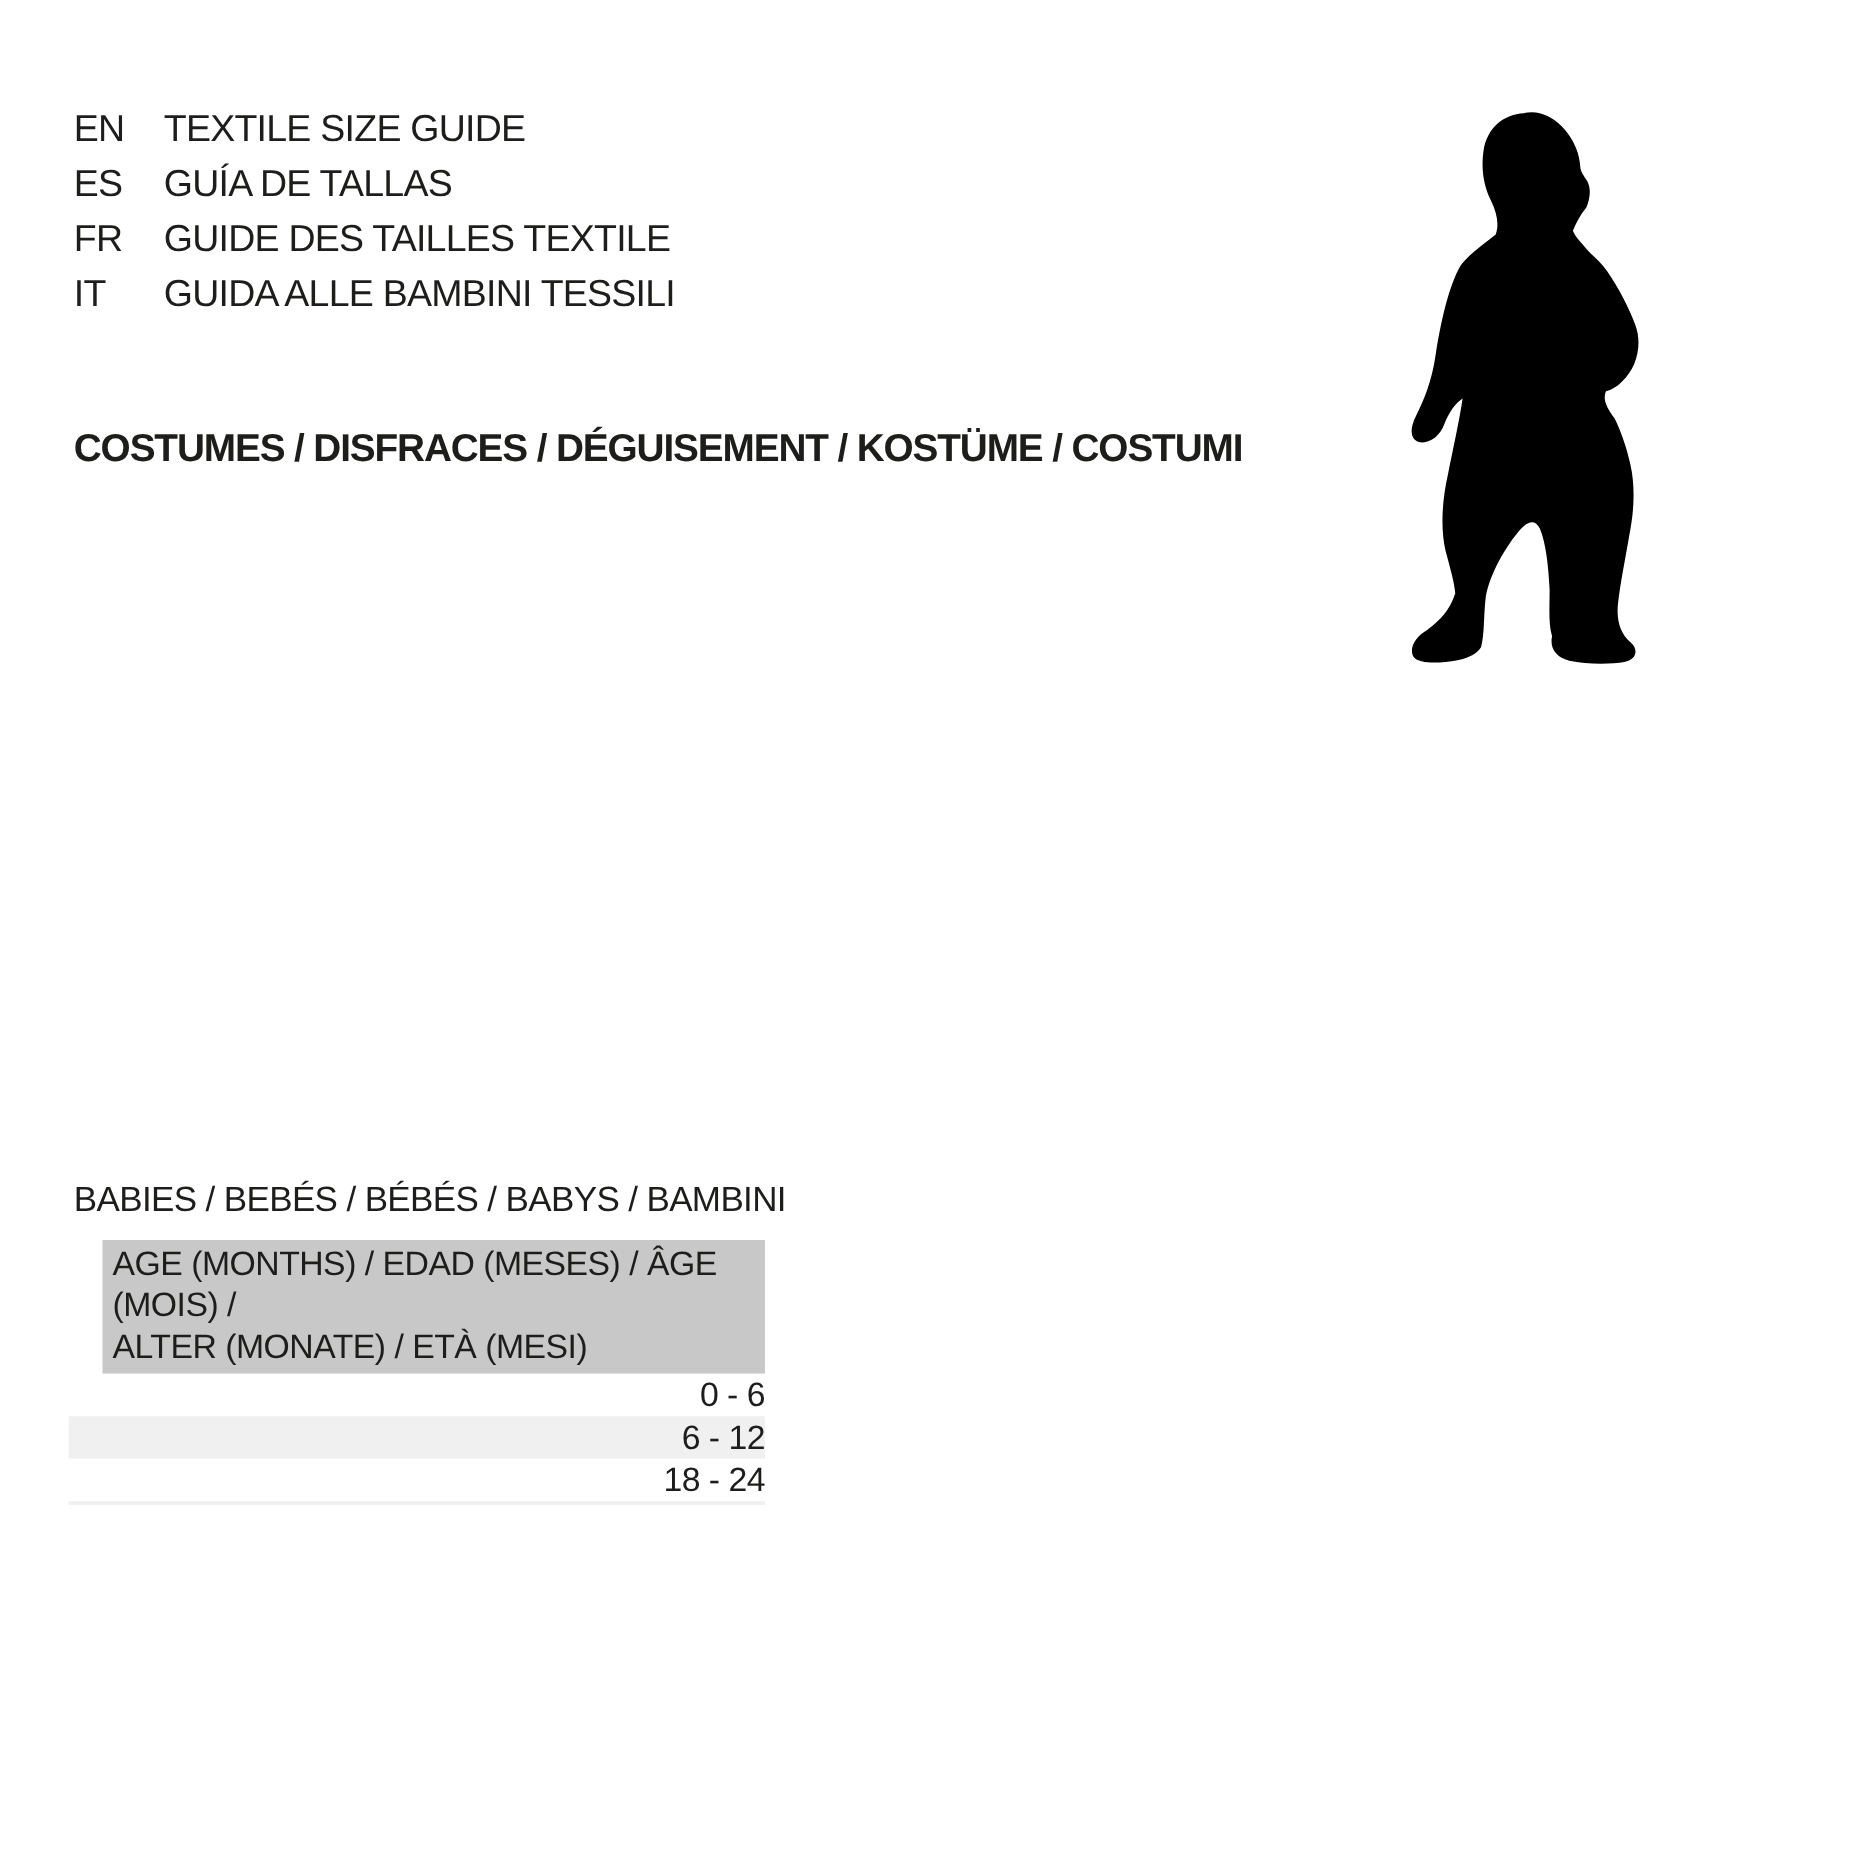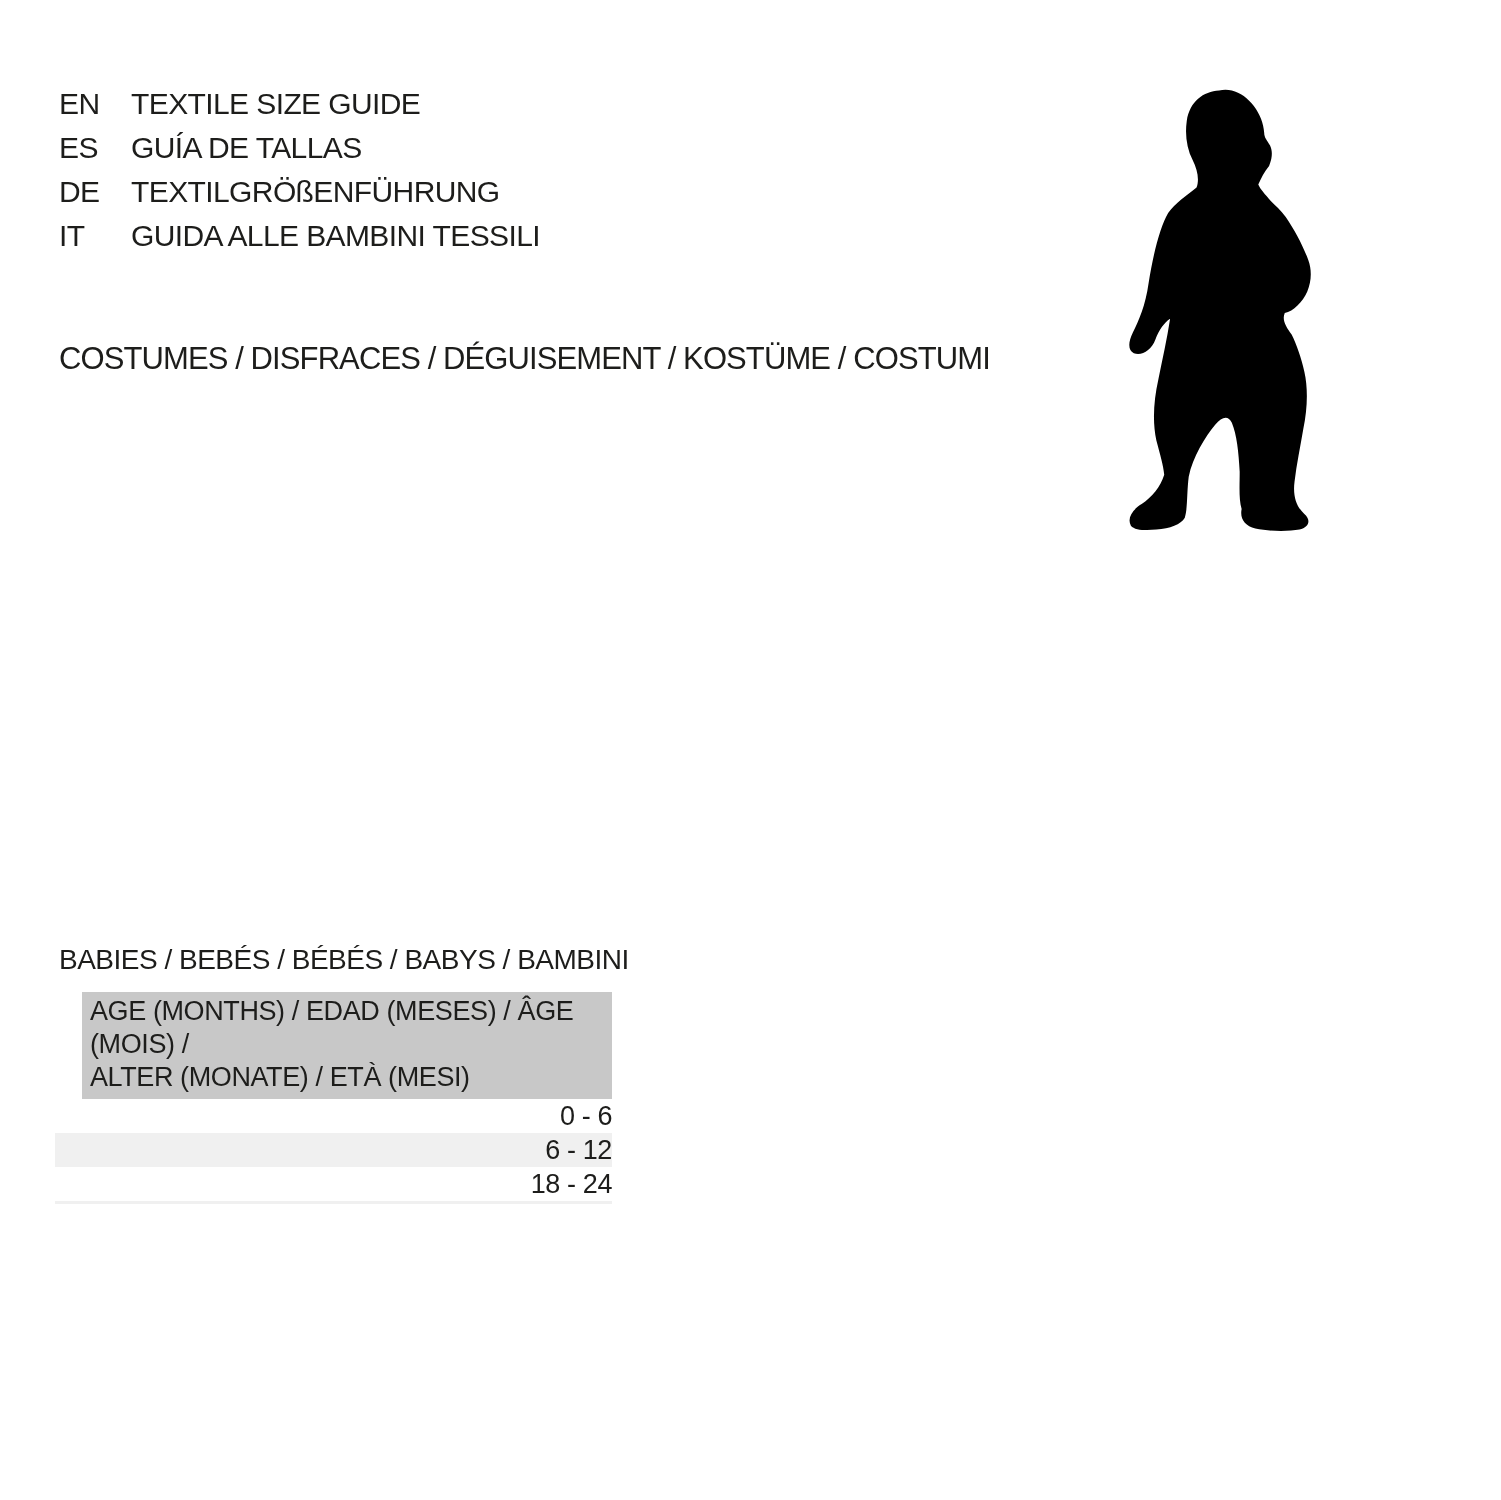--- a/index.html
+++ b/index.html
@@ -14,21 +14,21 @@
   }
 
   
   .lang-list { position: absolute; left: 59px; top: 82px; }
   .lang-row { display: flex; height: 44px; align-items: center; font-size: 30px; letter-spacing: -0.6px; font-weight: 500; }
   .lang-code { width: 72px; flex: 0 0 72px; }
 
   
   .category-line {
     position: absolute; left: 59px; top: 341px;
-    font-size: 31px; font-weight: normal; letter-spacing: -0.9px;
+    font-size: 31px; font-weight: bold; letter-spacing: -0.9px;
   }
 
   
   .baby-svg { position: absolute; left: 1126px; top: 84px; width: 196px; height: 456px; }
 
   
   .section-title {
     position: absolute; left: 59px; top: 944px;
     font-size: 28px; letter-spacing: -0.5px;
   }
@@ -56,25 +56,25 @@
   <div class="lang-row">
     <span class="lang-code">EN</span>
     <span class="lang-title">TEXTILE SIZE GUIDE</span>
   </div>
 
   <div class="lang-row">
     <span class="lang-code">ES</span>
     <span class="lang-title">GUÍA DE TALLAS</span>
   </div>
 
+  <div class="lang-row">
+    <span class="lang-code">FR</span>
+    <span class="lang-title">GUIDE DES TAILLES TEXTILE</span>
+  </div>
 
-  <div class="lang-row">
-    <span class="lang-code">DE</span>
-    <span class="lang-title">TEXTILGRÖßENFÜHRUNG</span>
-  </div>
 
   <div class="lang-row">
     <span class="lang-code">IT</span>
     <span class="lang-title">GUIDA ALLE BAMBINI TESSILI</span>
   </div>
 </div>
 
   <div class="category-line">COSTUMES / DISFRACES / DÉGUISEMENT / KOSTÜME / COSTUMI</div>
 
   <svg class="baby-svg" viewBox="0 0 200 460" xmlns="http://www.w3.org/2000/svg" aria-hidden="true">

